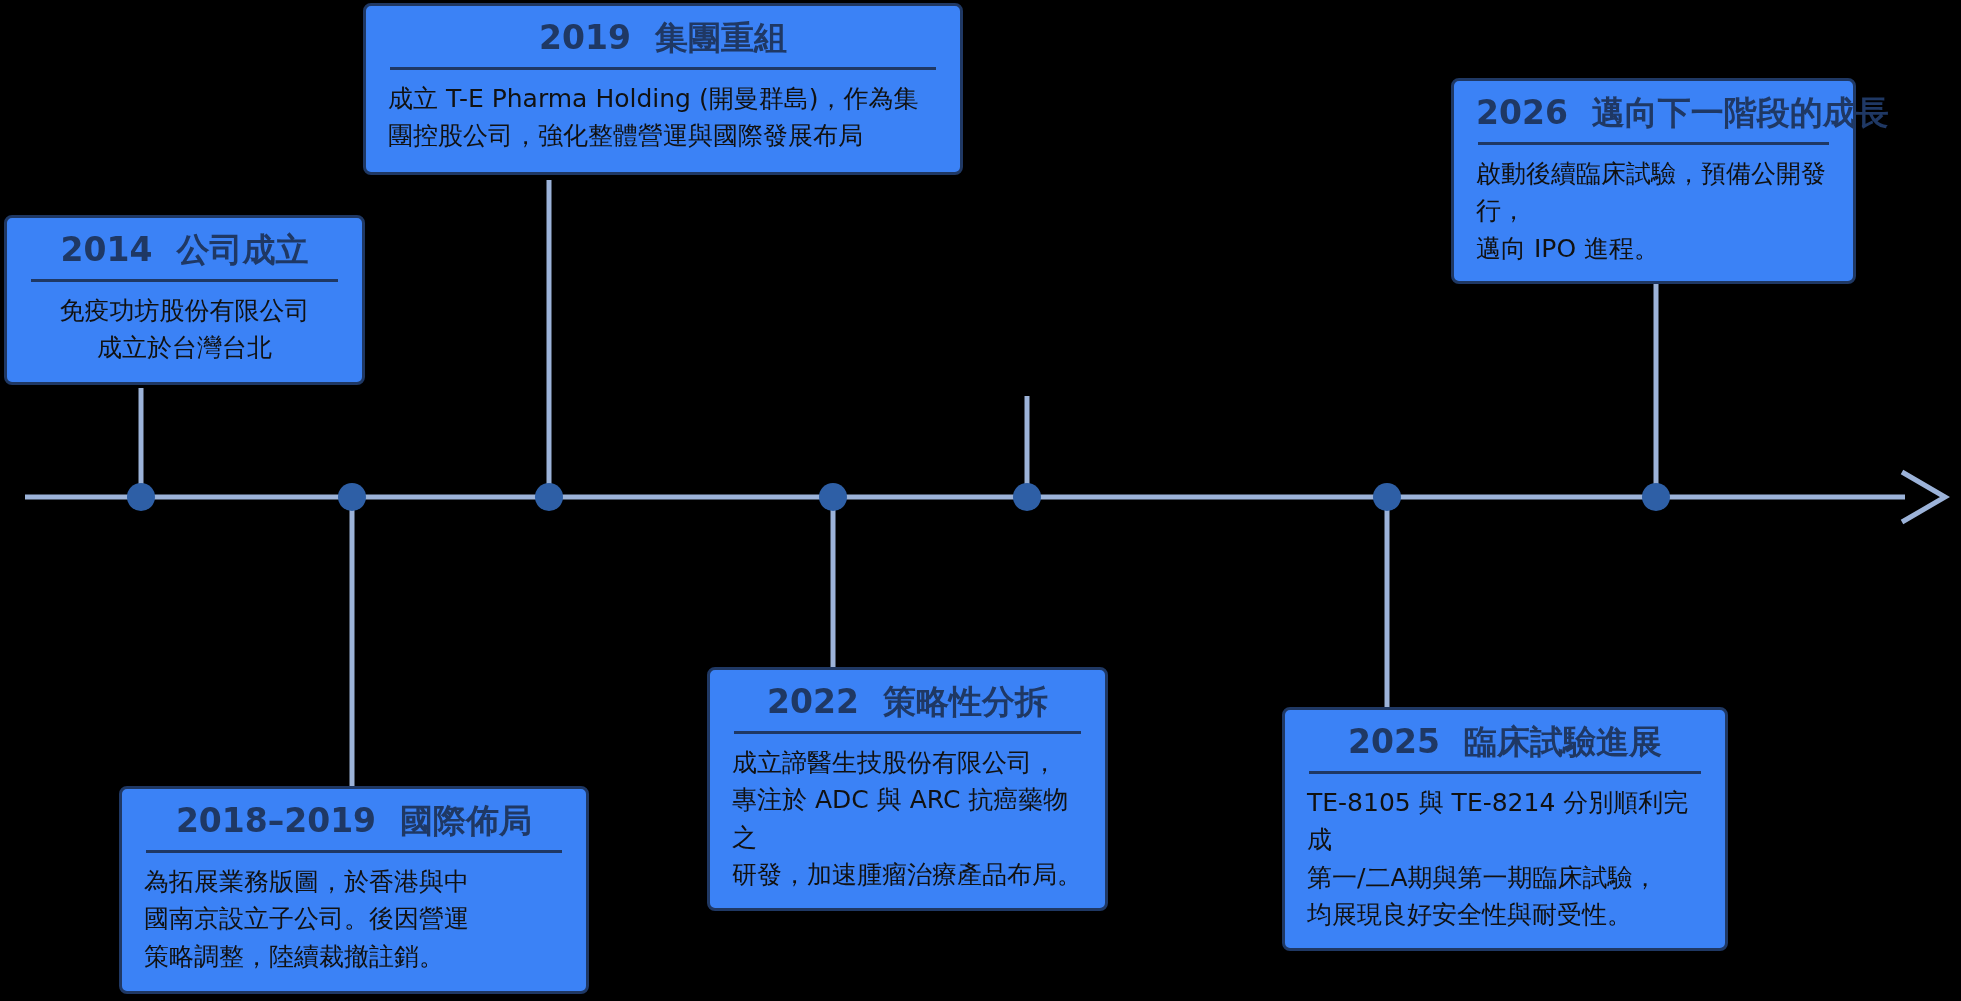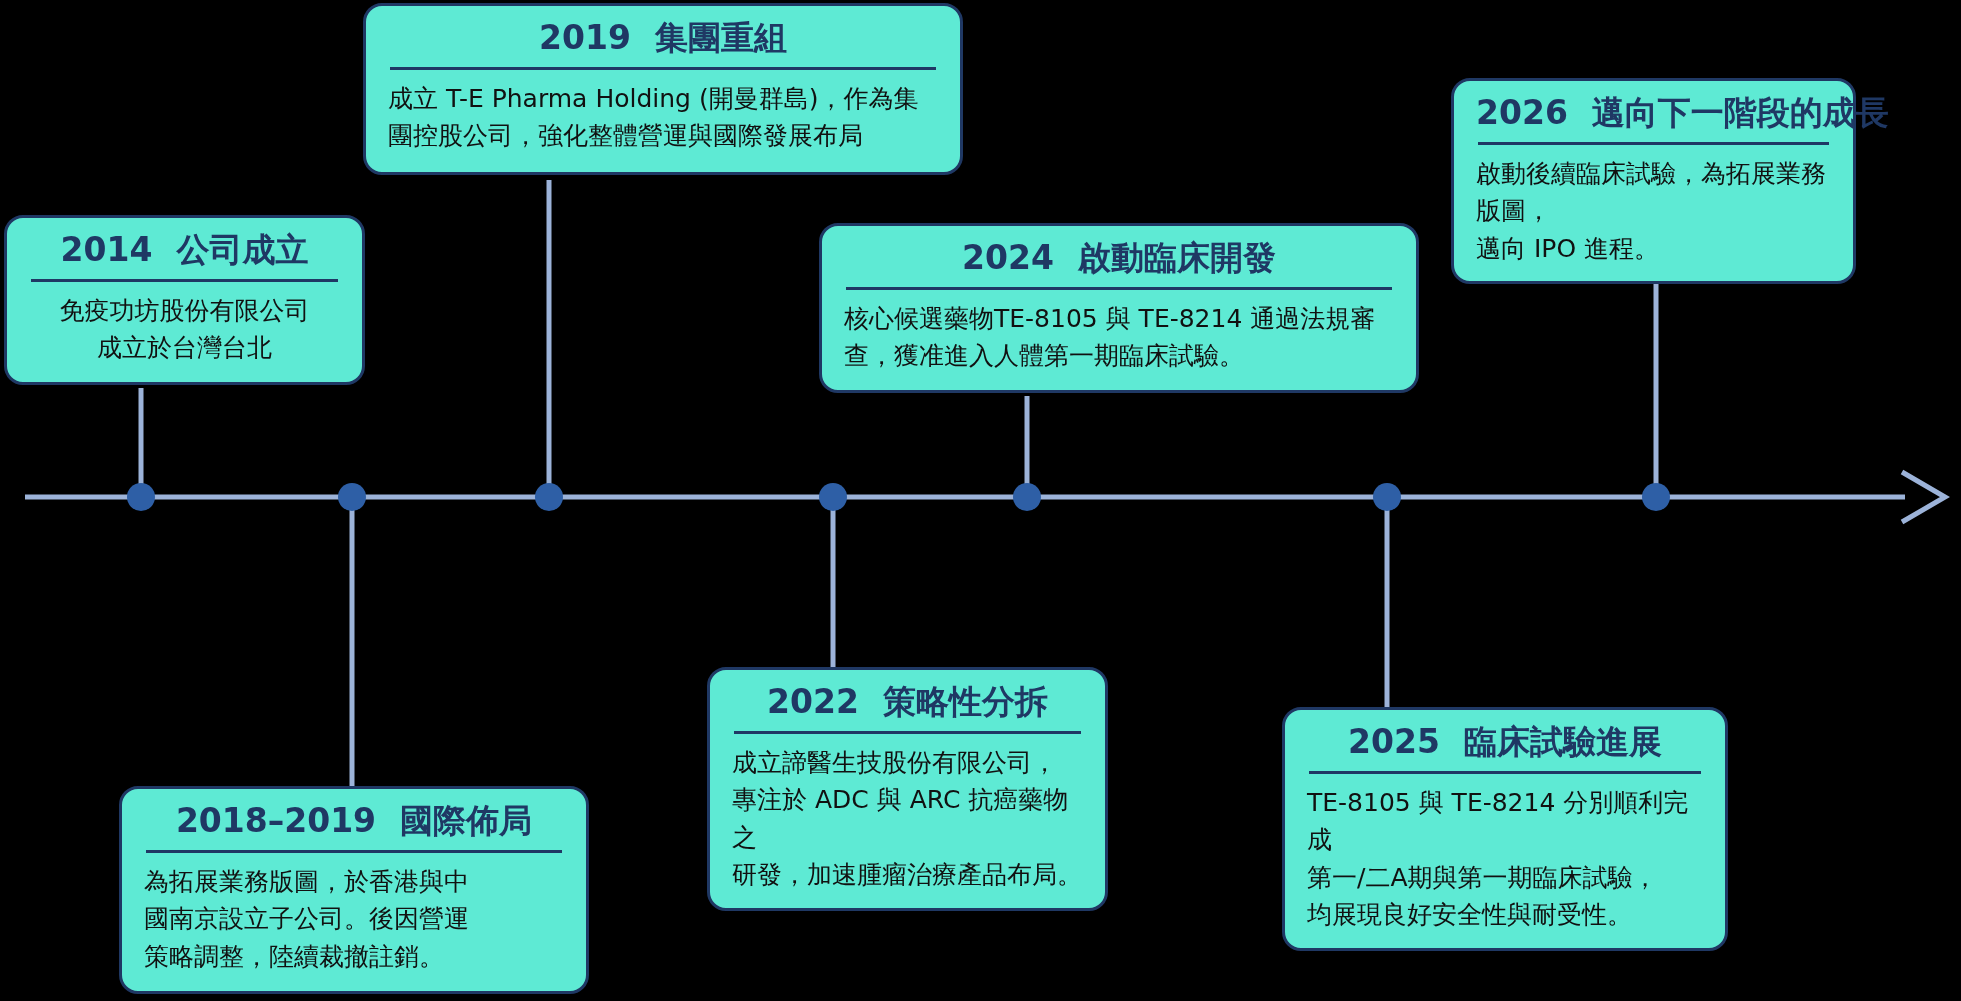--- a/index.html
+++ b/index.html
@@ -17,23 +17,23 @@
   }
   #axis-layer {
     position: absolute;
     left: 0; top: 0;
     width: 1961px; height: 1001px;
     z-index: 0;
   }
   .card {
     position: absolute;
     box-sizing: border-box;
-    background: #5eead4;
+    background: #3b82f6;
     border: 3px solid #1F3864;
-    border-radius: 19px;
+    border-radius: 8px;
     padding: 10px 22px 14px 22px;
     z-index: 2;
   }
   .card-title {
     text-align: center;
     color: #1F3864;
     font-weight: bold;
     font-size: 33px;
     line-height: 1.35;
     white-space: nowrap;
@@ -92,35 +92,27 @@
 
   <div class="card" style="left:363px; top:3px; width:600px; min-height:172px;">
     <div class="card-title">
       <span class="year">2019</span><span class="title-text">集團重組</span>
     </div>
     <div class="divider"></div>
     <div class="card-body">成立 T-E Pharma Holding (開曼群島)，作為集
 團控股公司，強化整體營運與國際發展布局</div>
   </div>
 
-  <div class="card" style="left:819px; top:223px; width:600px; min-height:170px;">
-    <div class="card-title">
-      <span class="year">2024</span><span class="title-text">啟動臨床開發</span>
-    </div>
-    <div class="divider"></div>
-    <div class="card-body">核心候選藥物TE-8105 與 TE-8214 通過法規審
-查，獲准進入人體第一期臨床試驗。</div>
-  </div>
 
   <div class="card" style="left:1451px; top:78px; width:405px; min-height:172px;">
     <div class="card-title">
       <span class="year">2026</span><span class="title-text">邁向下一階段的成長</span>
     </div>
     <div class="divider"></div>
-    <div class="card-body">啟動後續臨床試驗，為拓展業務版圖，
+    <div class="card-body">啟動後續臨床試驗，預備公開發行，
 邁向 IPO 進程。</div>
   </div>
 
   <div class="card" style="left:707px; top:667px; width:401px; min-height:190px;">
     <div class="card-title">
       <span class="year">2022</span><span class="title-text">策略性分拆</span>
     </div>
     <div class="divider"></div>
     <div class="card-body">成立諦醫生技股份有限公司，
 專注於 ADC 與 ARC 抗癌藥物之

